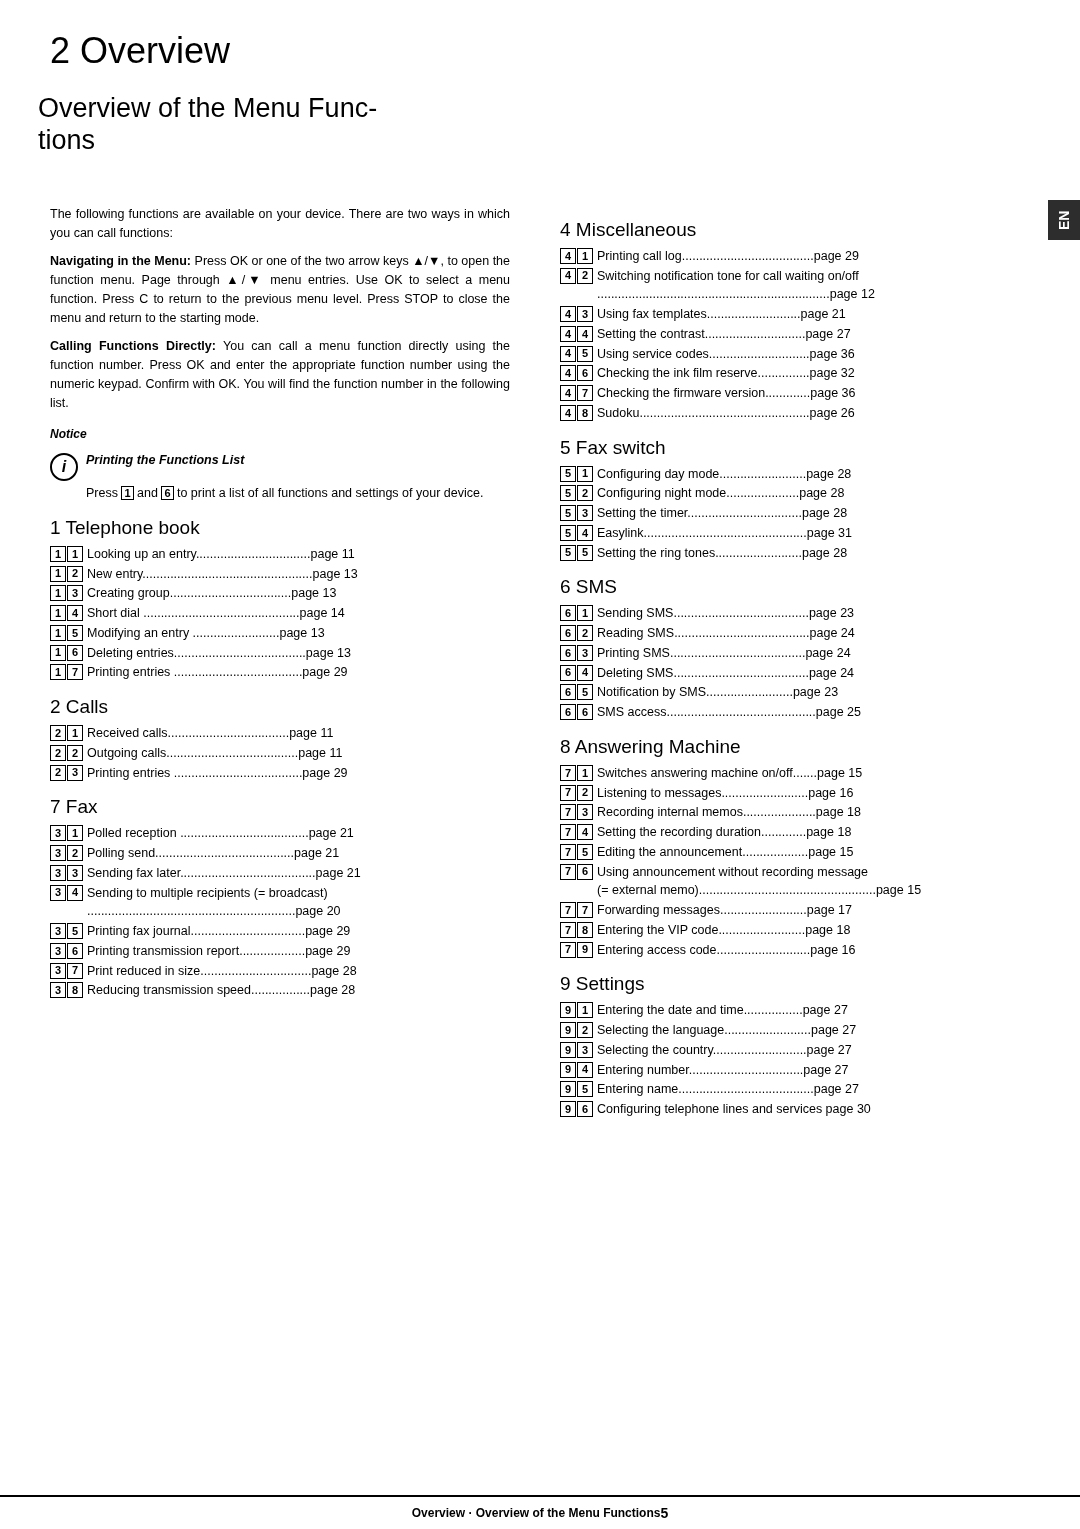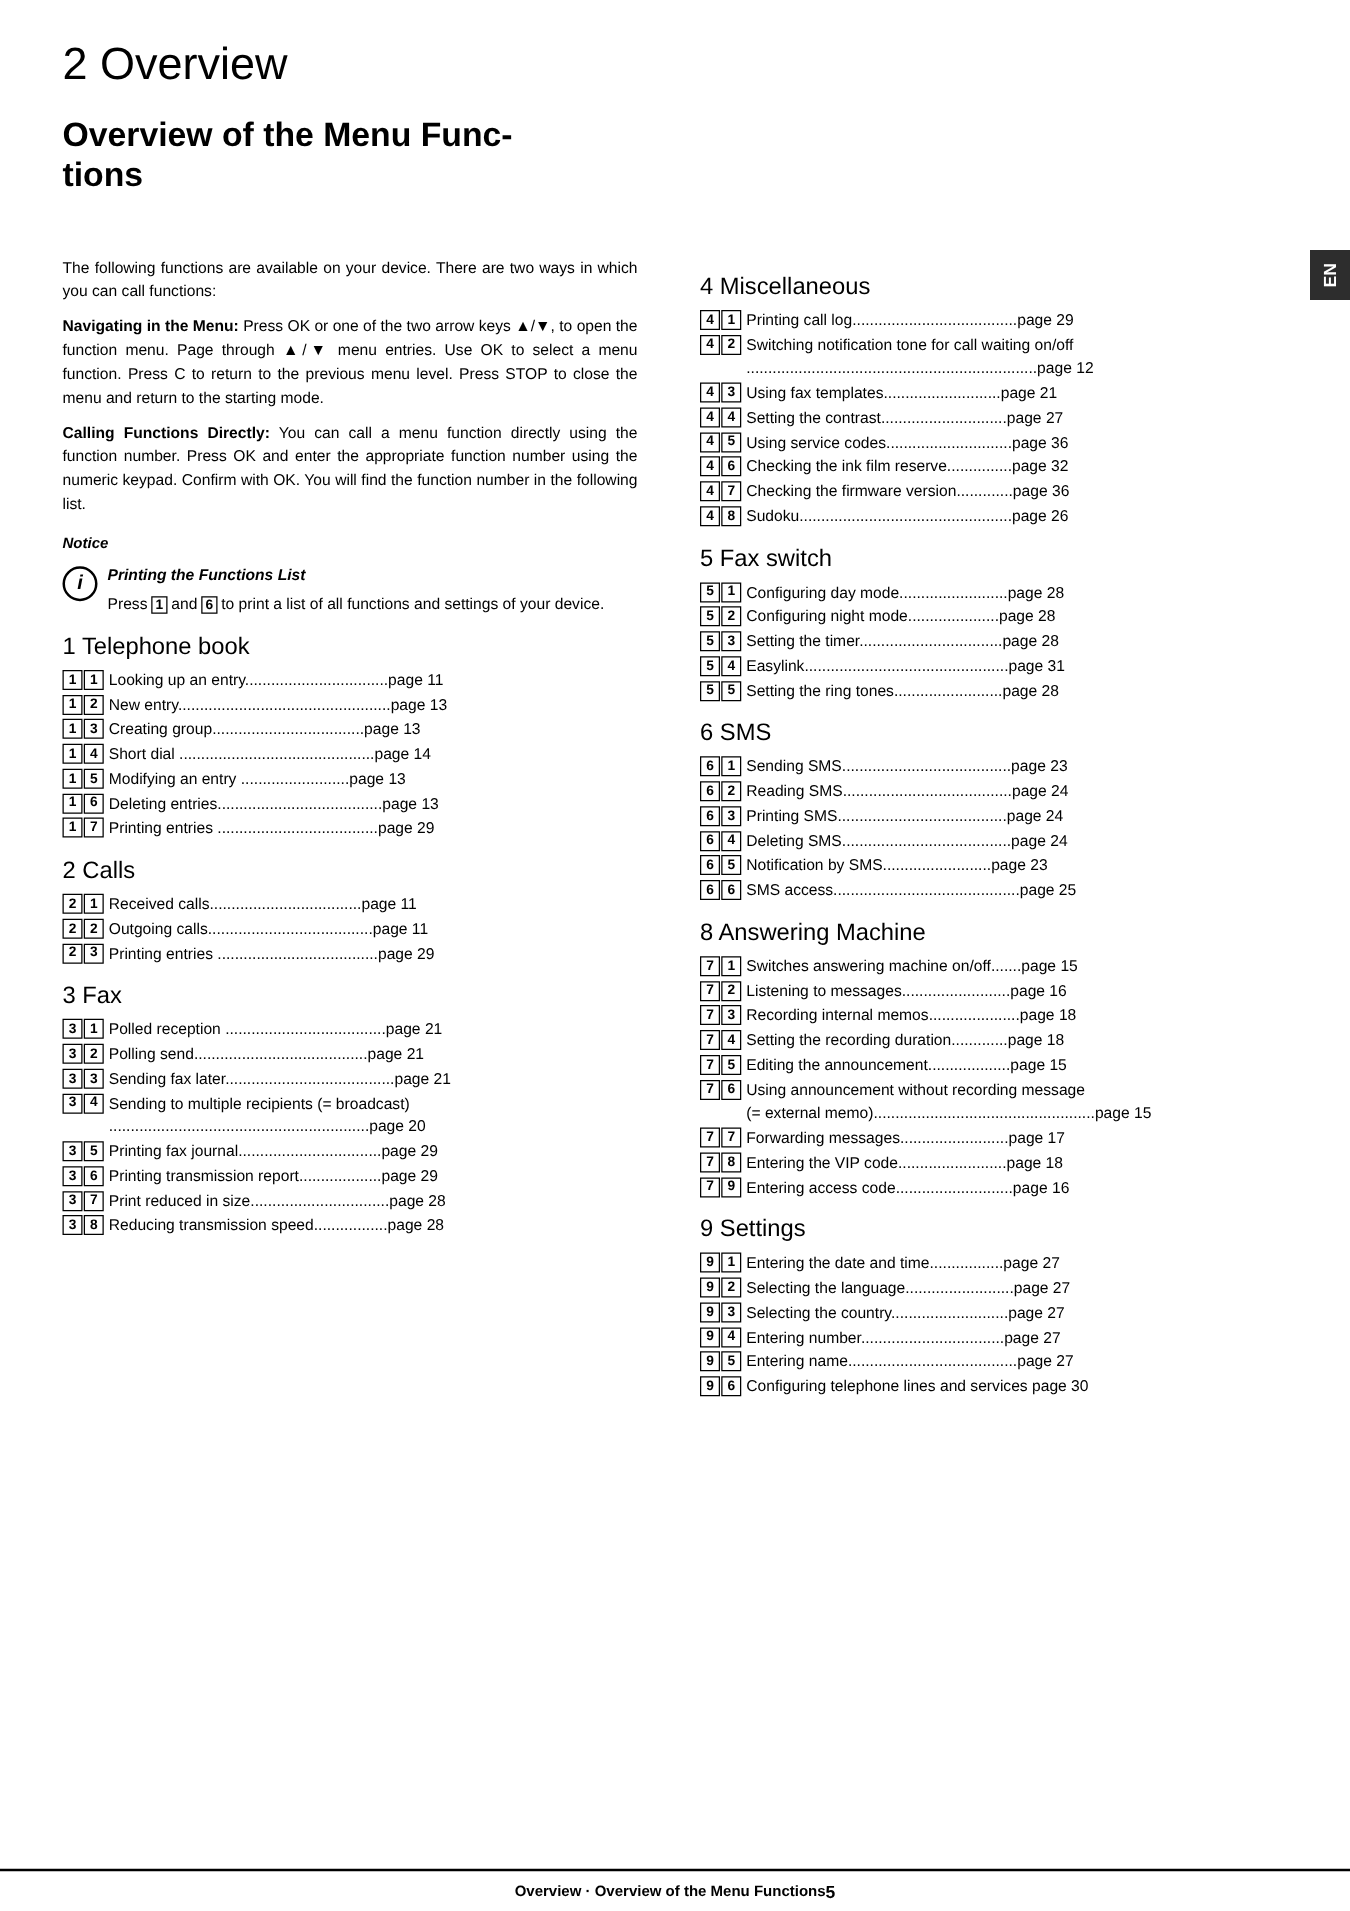--- a/index.html
+++ b/index.html
@@ -81,21 +81,21 @@
       margin-top: 2px;
     }
     .notice-content {
       font-size: 12.5px;
       line-height: 1.5;
     }
     .notice-label {
       font-weight: bold;
       font-style: italic;
       font-size: 12.5px;
-      margin-bottom: 4px;
+      margin-bottom: 14px;
     }
     .subsection-title {
       font-size: 19px;
       font-weight: normal;
       margin-top: 14px;
       margin-bottom: 6px;
     }
     .menu-item {
       display: flex;
       align-items: flex-start;
@@ -142,22 +142,22 @@
       font-size: 14px;
       font-weight: bold;
     }
     .bold-label { font-weight: bold; }
     .notice-parent {
       margin: 8px 0;
     }
     .notice-italic { font-style: italic; font-weight: bold; font-size: 12px; margin-top: 15px; }
     .overview-subtitle {
       font-size: 27px;
-      font-weight: bold;
-      padding: 0 50px;
+      font-weight: normal;
+      padding: 0 38px;
       margin-top: 10px;
       margin-bottom: 8px;
       line-height: 1.2;
     }
   </style>
 </head>
 <body>
 
 <div class="page">
 
@@ -261,21 +261,21 @@
         </div>
         <div class="menu-item">
           <div class="menu-keys">
             <div class="key-box">2</div>
             <div class="key-box">3</div>
           </div>
           <div class="menu-text">Printing entries <span class="dots">.....................................</span>page 29</div>
         </div>
       </div>
 
-      <div class="subsection-title">3 Fax</div>
+      <div class="subsection-title">7 Fax</div>
       <div>
         <div class="menu-item">
           <div class="menu-keys">
             <div class="key-box">3</div>
             <div class="key-box">1</div>
           </div>
           <div class="menu-text">Polled reception <span class="dots">.....................................</span>page 21</div>
         </div>
         <div class="menu-item">
           <div class="menu-keys">

